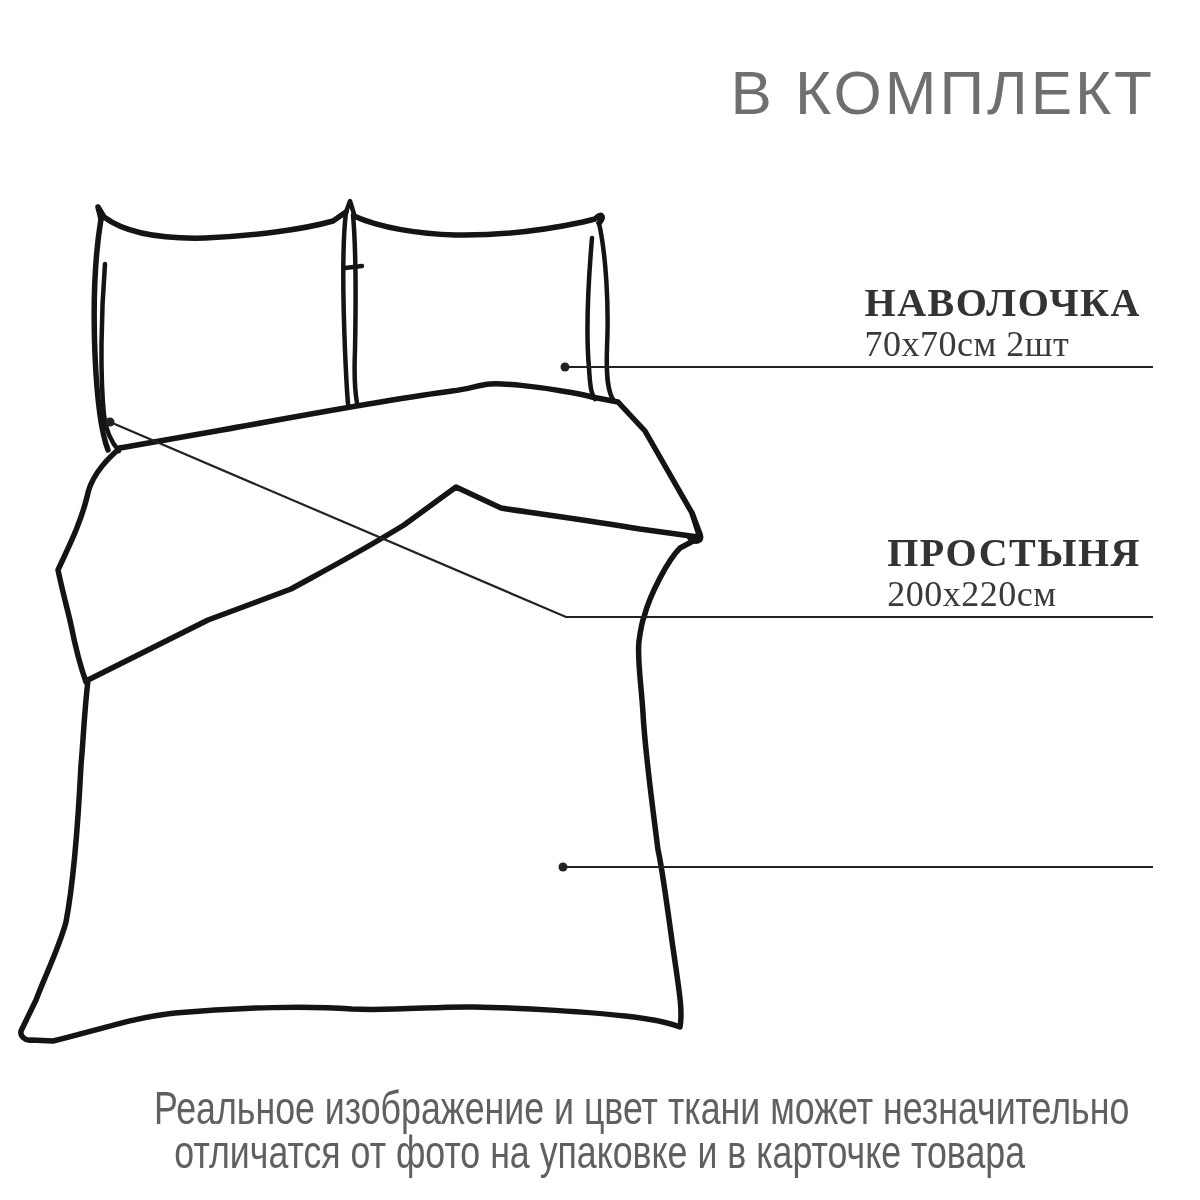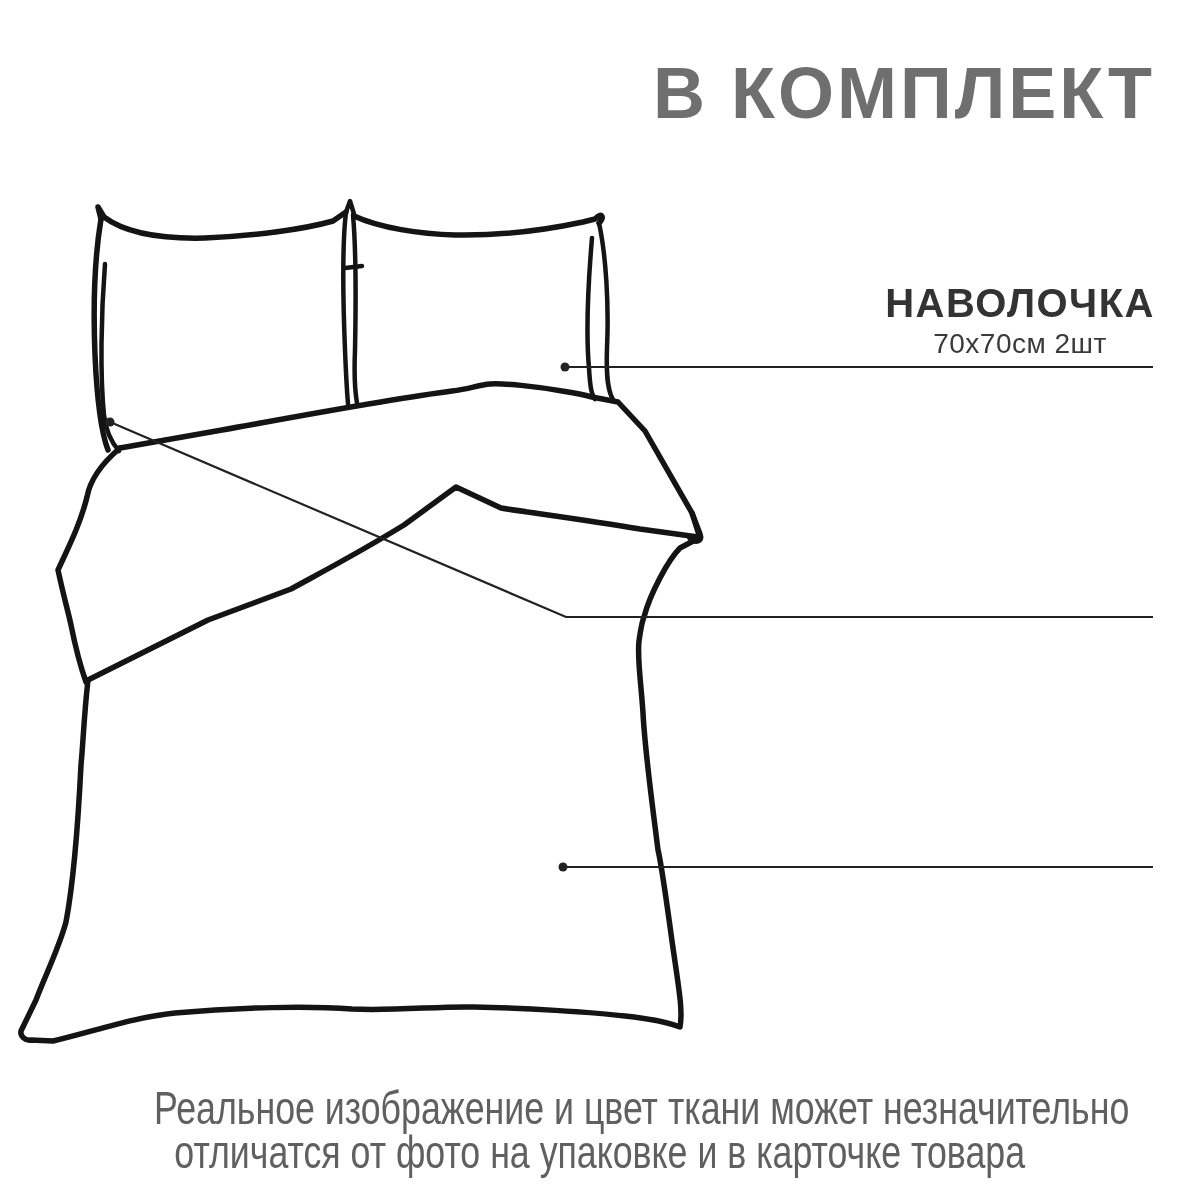--- a/index.html
+++ b/index.html
@@ -12,32 +12,32 @@
   svg#drawing{position:absolute;left:0;top:0;width:1200px;height:1200px;}
   .stroke-thick{fill:none;stroke:var(--c-line);stroke-width:5.5;stroke-linecap:round;stroke-linejoin:round;}
   .stroke-med{fill:none;stroke:var(--c-line);stroke-width:4.5;stroke-linecap:round;stroke-linejoin:round;}
   .stroke-leader{fill:none;stroke:var(--c-leader);stroke-width:2.2;stroke-linecap:butt;}
   .leader-dot{fill:var(--c-leader);stroke:none;}
 
   .title{
     position:absolute;top:30px;right:45px;
     text-align:right;
     color:var(--c-title);
-    font-size:72px;font-weight:700;letter-spacing:3px;line-height:126px;
+    font-size:62px;font-weight:400;letter-spacing:3px;line-height:126px;
     white-space:nowrap;
   }
   .item{
-    position:absolute;right:45px;text-align:center;white-space:nowrap;
+    position:absolute;right:59px;text-align:left;white-space:nowrap;font-family:Liberation Serif, serif;
   }
   .item-name{
     font-size:40px;font-weight:700;letter-spacing:1.5px;
     color:var(--c-label);line-height:42px;
   }
   .item-size{
-    font-size:28px;font-weight:400;letter-spacing:0.5px;
+    font-size:36px;font-weight:400;letter-spacing:0.5px;
     color:var(--c-label2);line-height:40px;
   }
   #item-pillowcase{top:282px;}
   #item-sheet{top:532px;}
   #item-duvet{top:782px;}
 
   .disclaimer{
     position:absolute;left:0;top:1086px;width:1200px;
     text-align:center;color:var(--c-disclaimer);
     font-size:47px;font-weight:400;line-height:44px;
@@ -98,20 +98,22 @@
   <div class="title">
     <div>В КОМПЛЕКТ</div>
   </div>
 
   <div class="item" id="item-pillowcase">
     <div class="item-name">НАВОЛОЧКА</div>
     <div class="item-size">70х70см 2шт</div>
   </div>
 
   <div class="item" id="item-sheet">
+    <div class="item-name">ПРОСТЫНЯ</div>
+    <div class="item-size">200х220см</div>
   </div>
 
 
   <div class="disclaimer">
     <div><span class="cond">Реальное изображение и цвет ткани может незначительно</span></div>
     <div><span class="cond">отличатся от фото на упаковке и в карточке товара</span></div>
   </div>
 
 </div>
 

